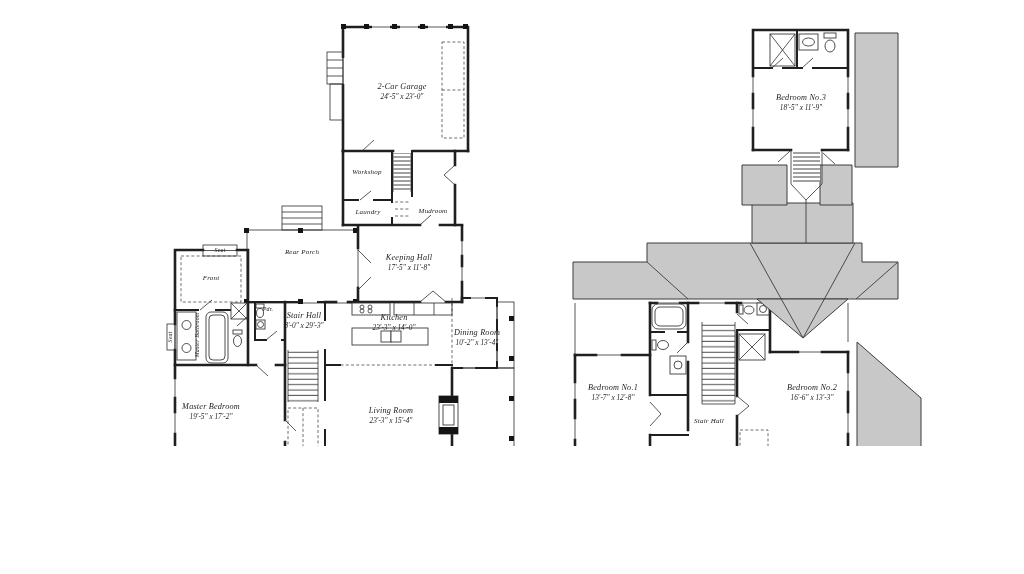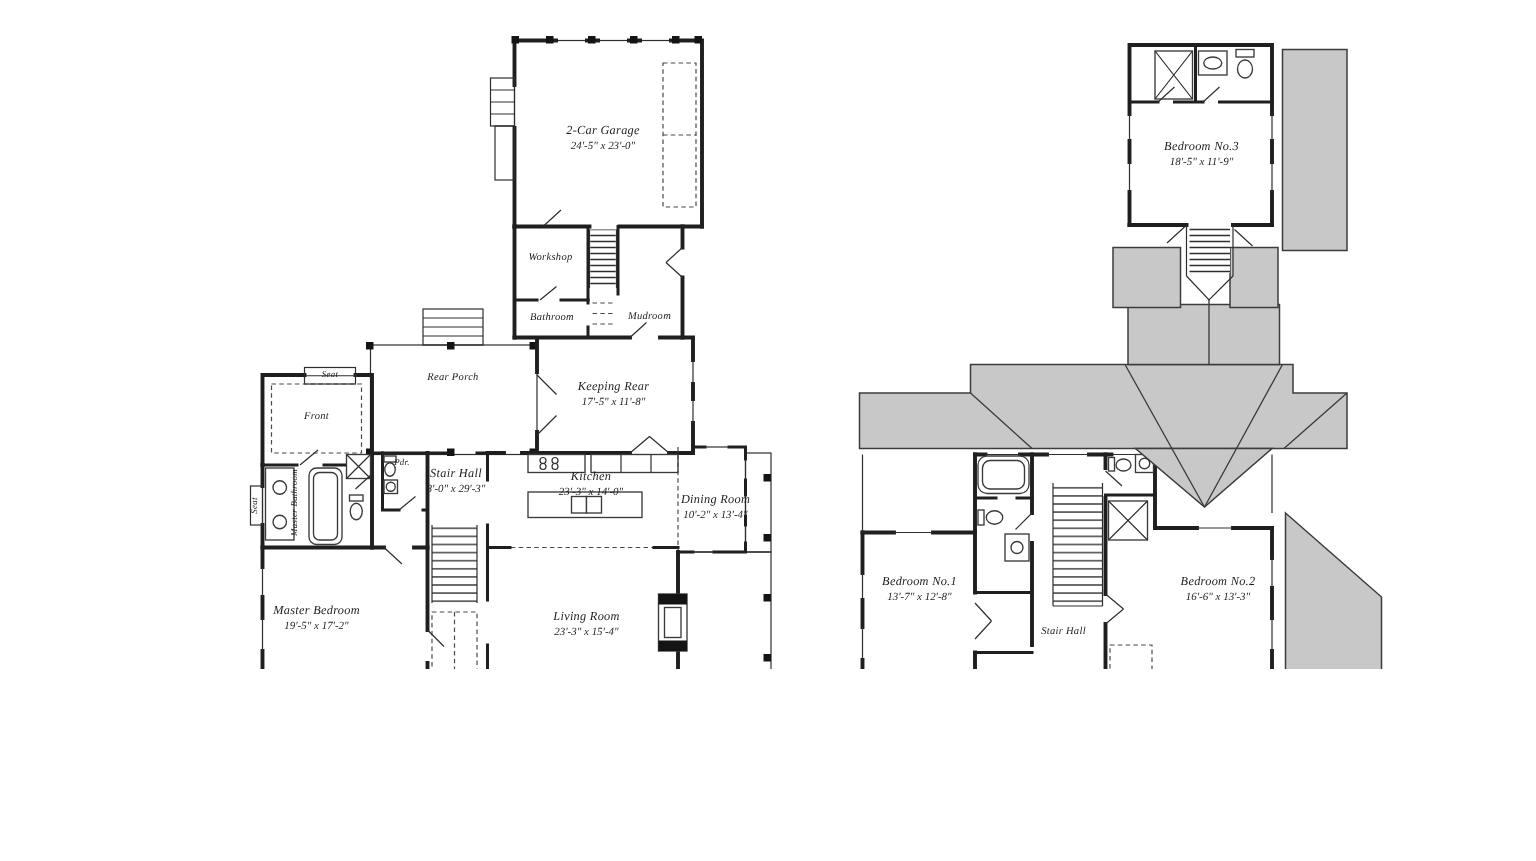--- a/index.html
+++ b/index.html
@@ -360,30 +360,30 @@
 </svg>
 
 <div class="lbl" style="left:402px;top:92px">
   <span class="nm">2-Car Garage</span>
   <span class="dm">24'-5" x 23'-0"</span>
 </div>
 <div class="lbl sm" style="left:367px;top:172px">
   <span class="nm">Workshop</span>
 </div>
 <div class="lbl sm" style="left:368px;top:212px">
-  <span class="nm">Bathroom</span>
+  <span class="nm">Laundry</span>
 </div>
 <div class="lbl sm" style="left:433px;top:211px">
   <span class="nm">Mudroom</span>
 </div>
 <div class="lbl sm" style="left:302px;top:252px">
   <span class="nm">Rear Porch</span>
 </div>
 <div class="lbl" style="left:409px;top:263px">
-  <span class="nm">Keeping Rear</span>
+  <span class="nm">Keeping Hall</span>
   <span class="dm">17'-5" x 11'-8"</span>
 </div>
 <div class="lbl xs" style="left:220px;top:251px">
   <span class="nm">Seat</span>
 </div>
 <div class="lbl sm" style="left:211px;top:278px">
   <span class="nm">Front</span>
 </div>
 <div class="lbl xs rot" style="left:198px;top:335px">
   <span class="nm">Master Bathroom</span>

